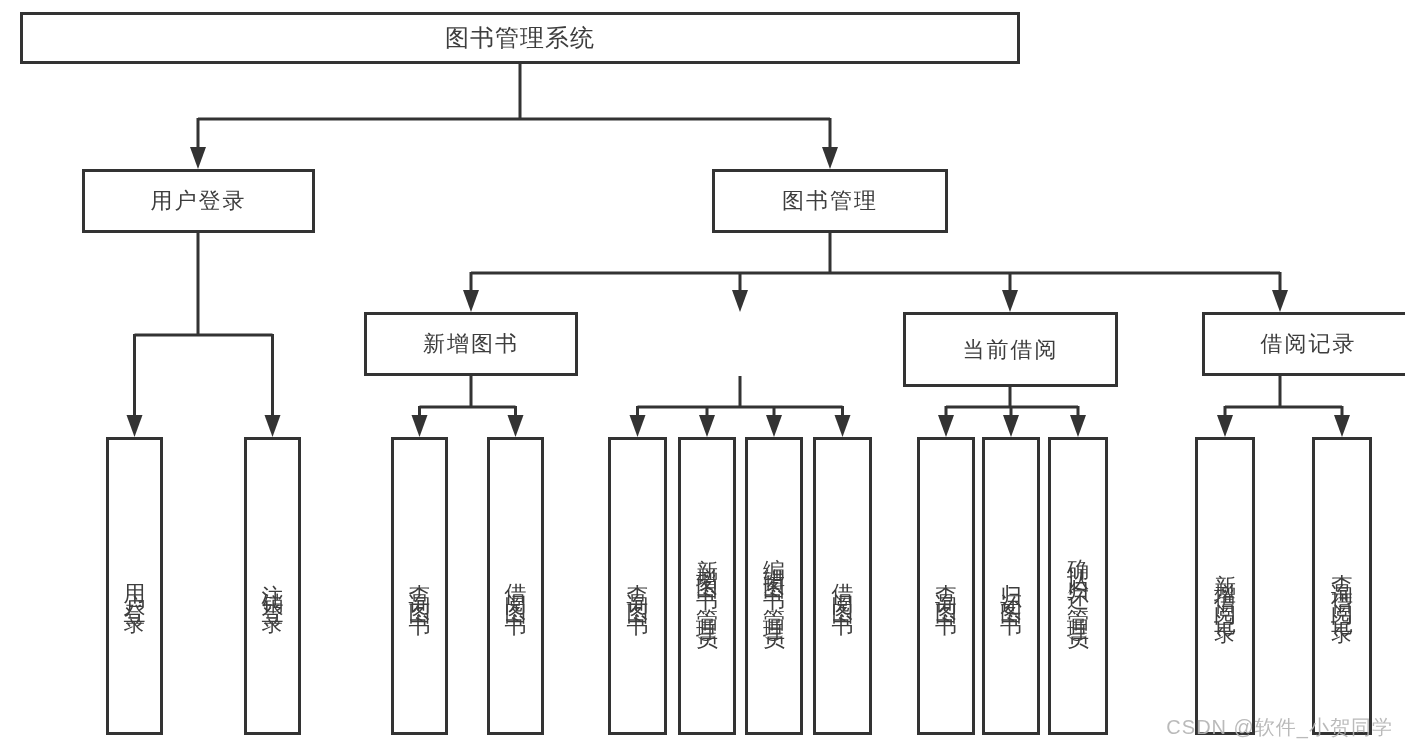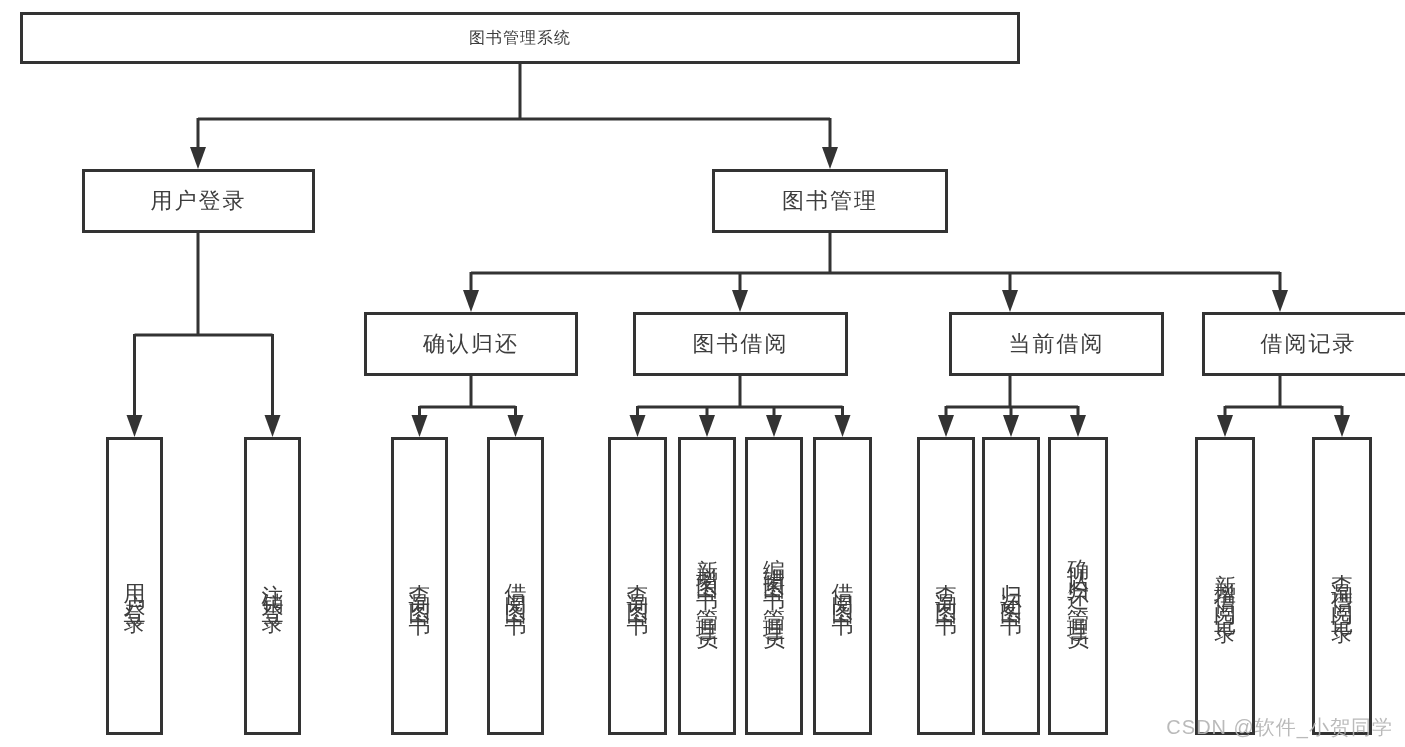--- a/index.html
+++ b/index.html
@@ -31,21 +31,21 @@
     justify-content: center;
     z-index: 2;
   }
   .hl {
     font-size: 22px;
     letter-spacing: 2px;
     color: #3d3d3d;
     white-space: nowrap;
   }
   .root-label {
-    font-size: 16px;
+    font-size: 24px;
     letter-spacing: 1px;
   }
   .vl {
     writing-mode: vertical-rl;
     text-orientation: mixed;
     font-size: 22px;
     line-height: 1;
     letter-spacing: 10px;
     color: #3d3d3d;
   }
@@ -105,26 +105,23 @@
   </div>
 
   <div class="box" style="left:82px; top:169px; width:233px; height:64px;">
     <span class="hl">用户登录</span>
   </div>
   <div class="box" style="left:712px; top:169px; width:236px; height:64px;">
     <span class="hl">图书管理</span>
   </div>
 
   <div class="box" style="left:364px; top:312px; width:214px; height:64px;">
-    <span class="hl">确认归还</span>
+    <span class="hl">新增图书</span>
   </div>
-  <div class="box" style="left:633px; top:312px; width:215px; height:64px;">
-    <span class="hl">图书借阅</span>
-  </div>
-  <div class="box" style="left:949px; top:312px; width:215px; height:64px;">
+  <div class="box" style="left:903px; top:312px; width:215px; height:75px;">
     <span class="hl">当前借阅</span>
   </div>
   <div class="box" style="left:1202px; top:312px; width:213px; height:64px;">
     <span class="hl">借阅记录</span>
   </div>
 
   <div class="box" style="left:106px; top:437px; width:57px; height:298px;">
     <span class="vl">用户登录</span>
   </div>
   <div class="box" style="left:244px; top:437px; width:57px; height:298px;">

